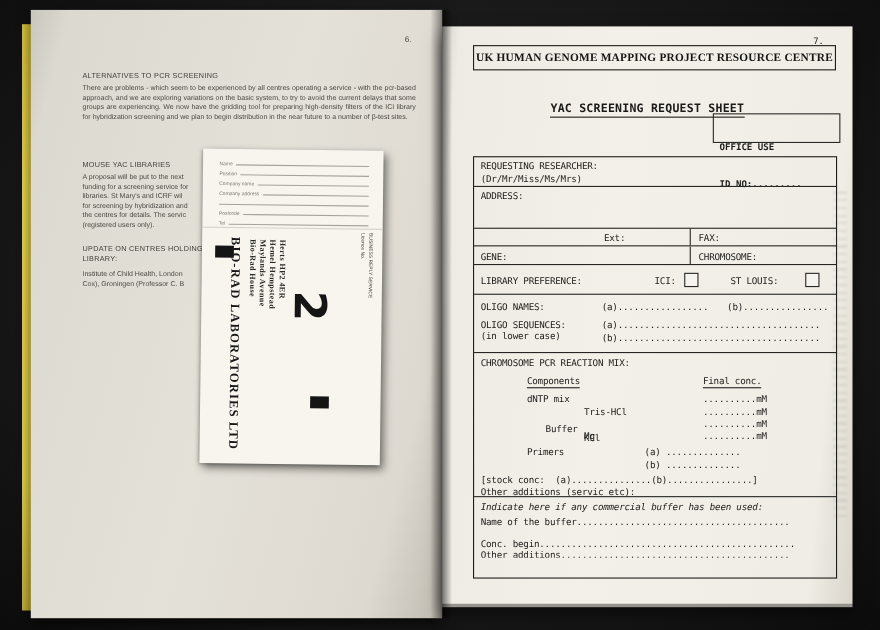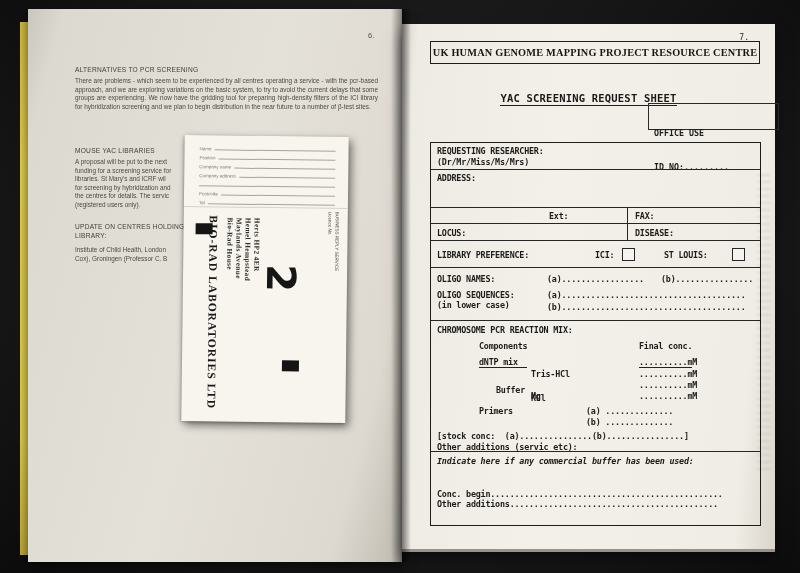--- a/index.html
+++ b/index.html
@@ -50,29 +50,29 @@
   .frank-bar { position:absolute; background:#141414; width:17px; height:11px; }
 
   
   .rp-pagenum { position:absolute; right:26px; top:9px; font-size:8px; color:#2c2c2a; }
   .rp-header { position:absolute; left:28px; top:17px; width:330px; height:23px; border:1.6px solid #1d1d1b;
                display:flex; align-items:center; justify-content:center; text-align:center;
                font-family:"Liberation Serif",serif; font-weight:bold; font-size:10.3px; letter-spacing:.2px; color:#161614; }
   .rp-title { position:absolute; left:0; top:63px; width:100%; text-align:center; }
   .rp-title span { font-weight:bold; font-size:10.5px; letter-spacing:.2px; color:#1a1a18;
                    border-bottom:1.5px solid #1d1d1b; padding-bottom:1px; }
-  .office-box { position:absolute; left:246px; top:79px; width:131px; height:27px; border:1.2px solid #2a2a28;
+  .office-box { position:absolute; left:246px; top:79px; width:116px; height:27px; border:1.2px solid #2a2a28;
                 padding:2px 5px; font-size:8.3px; font-weight:bold; line-height:1.35; color:#1d1d1b; white-space:pre; }
   .mainbox { position:absolute; left:28px; top:118px; width:331px; height:384px; border:1.6px solid #1d1d1b;
              display:flex; flex-direction:column; color:#1c1c1a; }
   .frow { position:relative; border-bottom:1.2px solid #262624; overflow:hidden; }
   .frow.last { border-bottom:none; }
-  .fl { position:absolute; white-space:pre; font-size:8.4px; font-weight:700; letter-spacing:-.2px; }
+  .fl { position:absolute; white-space:pre; font-size:8.4px; font-weight:400; letter-spacing:-.2px; }
   .fl.it { font-style:italic; }
-  .fl.u { border-bottom:1px solid #222; padding-bottom:16px; }
+  .fl.u { border-bottom:1px solid #222; padding-bottom:1px; }
   .vdiv { position:absolute; left:196px; top:-1px; bottom:-1px; border-left:1.2px solid #262624; }
   .cbox { position:absolute; width:13px; height:13px; border:1.2px solid #262624; background:rgba(255,255,255,.35); }
 </style>
 </head>
 <body>
 
 <div id="stage">
 
   <div class="yellow-edge"></div>
 
@@ -125,26 +125,26 @@
         <span class="fl" style="left:6px; top:3px;">ADDRESS:</span>
       </div>
 
       <div class="frow" style="height:16px;">
         <span class="fl" style="left:6px; top:15px;">TEL:</span>
         <span class="fl" style="left:118px; top:3px;">Ext:</span>
         <span class="vdiv"></span>
         <span class="fl" style="left:204px; top:3px;text-align:right;">FAX:</span>
       </div>
 
-
       <div class="frow" style="height:17px;">
-        <span class="fl" style="left:6px; top:4px;">LOCUS:</span>
+        <span class="fl" style="left:6px; top:4px;">GENE:</span>
         <span class="vdiv"></span>
-        <span class="fl" style="left:204px; top:4px;">DISEASE:</span>
-      </div>
+        <span class="fl" style="left:204px; top:4px;">CHROMOSOME:</span>
+      </div>
+
 
       <div class="frow" style="height:27px;">
         <span class="fl" style="left:6px; top:9px;">LIBRARY PREFERENCE:</span>
         <span class="fl" style="left:164px; top:9px;">ICI:</span>
         <span class="cbox" style="left:191px; top:7px;"></span>
         <span class="fl" style="left:233px; top:9px;">ST LOUIS:</span>
         <span class="cbox" style="left:301px; top:7px;"></span>
       </div>
 
       <div class="frow" style="height:53px;">
@@ -172,20 +172,21 @@
         <span class="fl" style="left:208px; top:70px;">..........mM</span>
         <span class="fl" style="left:48px; top:85px;">Primers</span>
         <span class="fl" style="left:155px; top:85px;">(a) ..............</span>
         <span class="fl" style="left:155px; top:96px;">(b) ..............</span>
         <span class="fl" style="left:6px; top:110px;">[stock conc:  (a)...............(b)................]</span>
         <span class="fl" style="left:6px; top:121px;">Other additions (servic etc):</span>
       </div>
 
       <div class="frow last" style="height:55px;">
         <span class="fl it" style="left:6px; top:4px;">Indicate here if any commercial buffer has been used:</span>
+        <span class="fl" style="left:6px; top:17px;">Name of the buffer........................................</span>
         <span class="fl" style="left:6px; top:37px;">Conc. begin................................................</span>
         <span class="fl" style="left:6px; top:47px;">Other additions...........................................</span>
       </div>
 
     </div>
   </div>
 
   <div class="spine-shadow"></div>
 
   <div class="reply-card">

